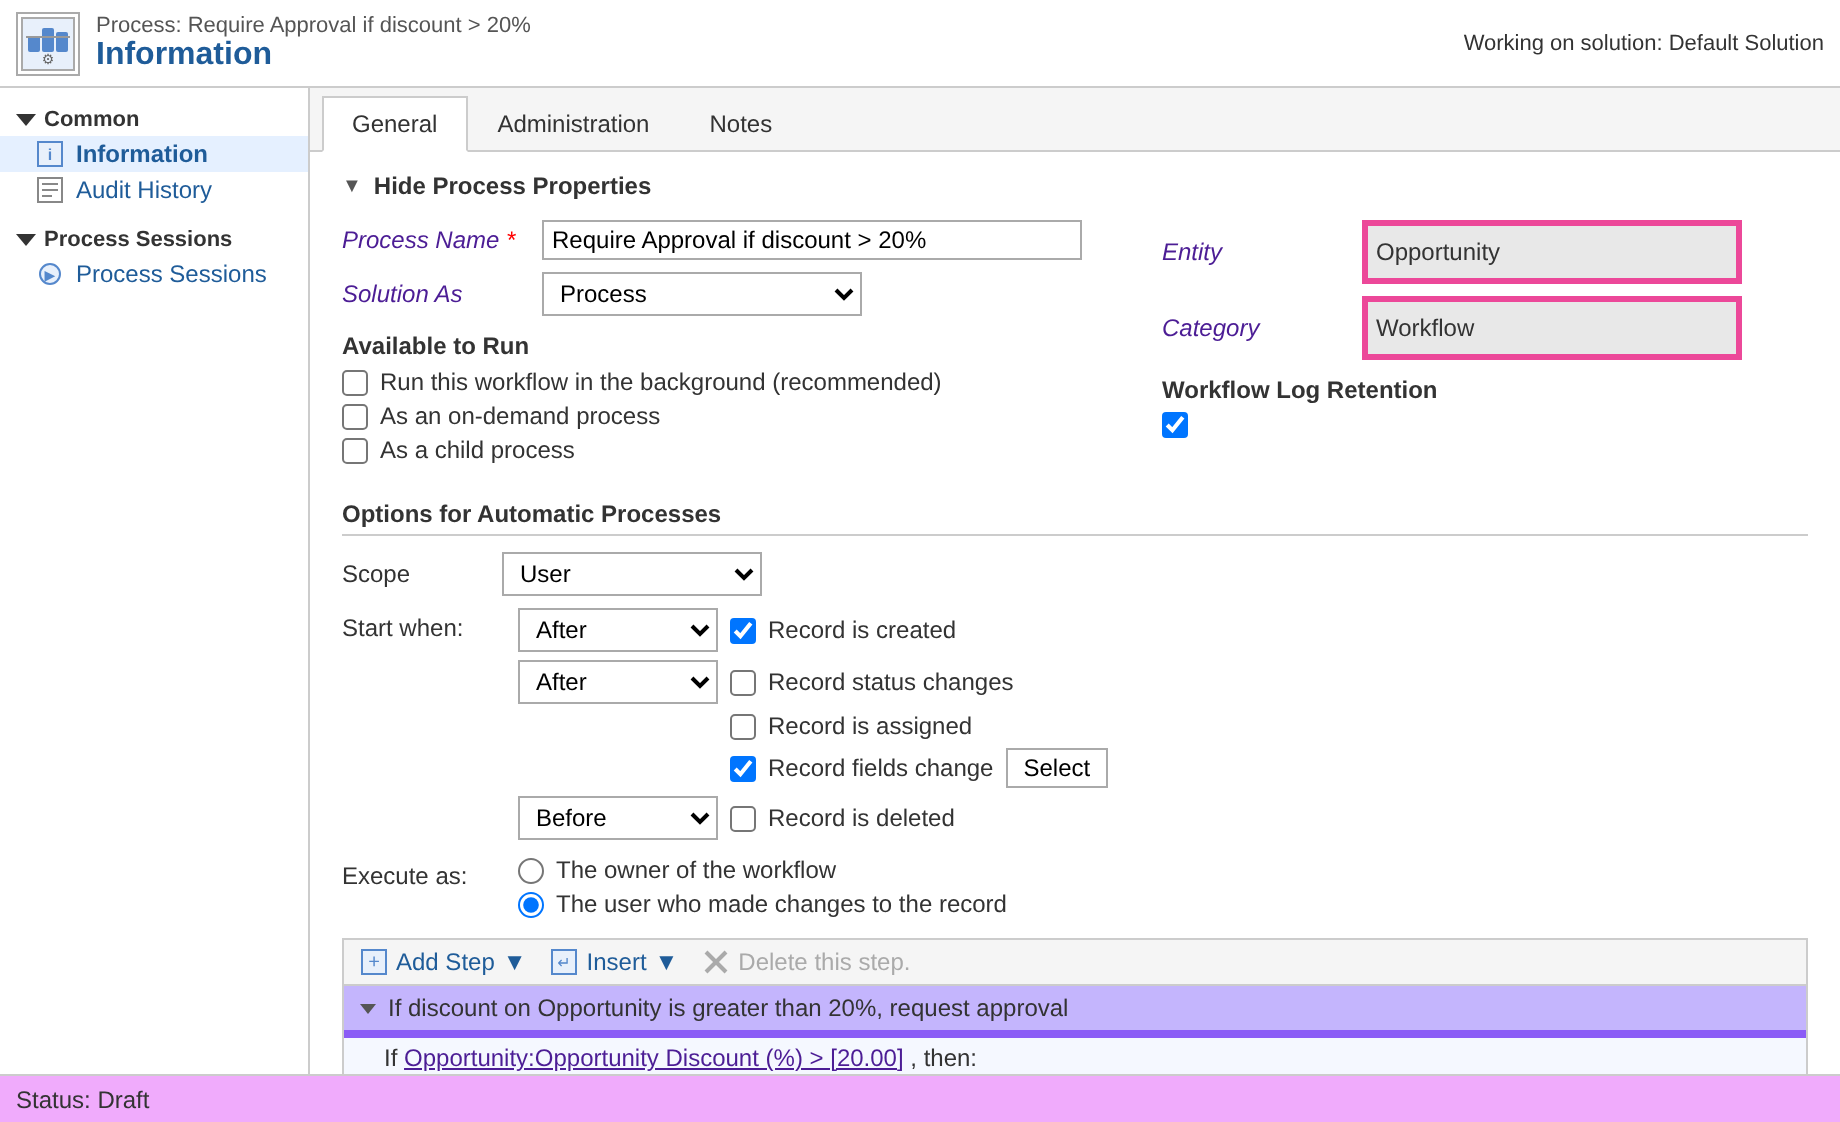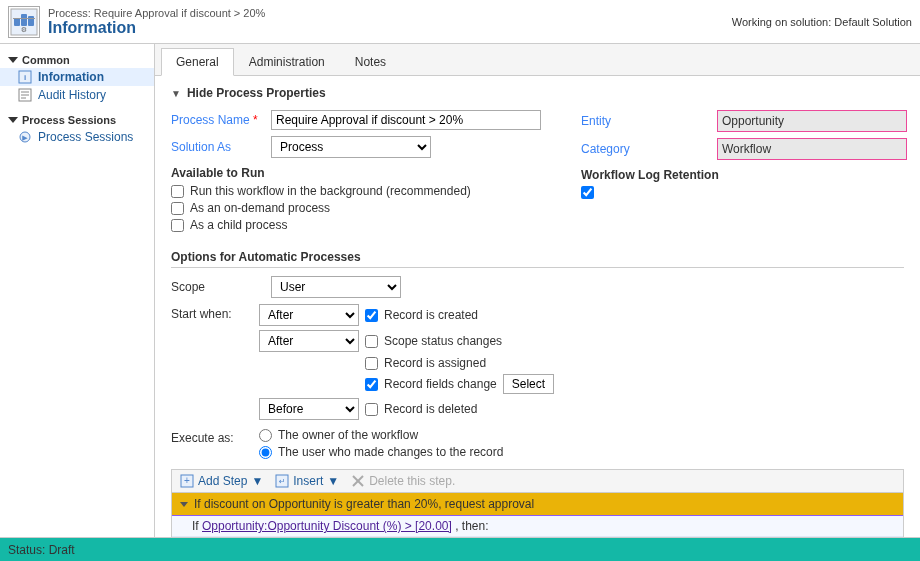--- a/index.html
+++ b/index.html
@@ -115,45 +115,45 @@
     .form-right { flex: 1; }
 
     .form-row {
       display: flex;
       align-items: center;
       margin-bottom: 6px;
     }
     .form-label {
       width: 100px;
       font-size: 12px;
-      color: #3b82f6;
+      color: #4c1d95;
       flex-shrink: 0;
+      font-style: italic;
     }
     .form-label.required::after { content: ' *'; color: red; }
     .form-value { flex: 1; }
 
     input[type="text"], select {
       font-family: inherit;
       font-size: 12px;
       border: 1px solid #aaa;
       padding: 2px 4px;
       background: #fff;
     }
     input[type="text"].wide { width: 220px; }
     select.medium { width: 150px; }
 
     .entity-value, .category-value {
       width: 190px;
-      height: 22px;
+      height: 32px;
       background: #e8e8e8;
-      border: 1px solid #ec4899;
+      border: 3px solid #ec4899;
       display: flex; align-items: center;
       padding: 0 4px;
       font-size: 12px;
-      margin-left: 36px;
     }
 
     
     .checkbox-group { margin-bottom: 8px; }
     .checkbox-row {
       display: flex; align-items: center; gap: 6px;
       margin-bottom: 3px;
       font-size: 12px;
     }
     input[type="checkbox"] { width: 13px; height: 13px; }
@@ -169,21 +169,21 @@
     .options-section { margin-top: 10px; }
     .options-title {
       font-size: 12px;
       font-weight: bold;
       color: #333;
       border-bottom: 1px solid #ccc;
       padding-bottom: 3px;
       margin-bottom: 8px;
     }
 
-    .scope-row { display: flex; align-items: center; margin-bottom: 6px; gap: 20px; }
+    .scope-row { display: flex; align-items: center; margin-bottom: 6px; gap: 0; }
     .scope-label { width: 80px; font-size: 12px; flex-shrink: 0; }
 
     .start-when-row { display: flex; align-items: flex-start; margin-bottom: 4px; gap: 8px; }
     .start-when-label { width: 80px; font-size: 12px; flex-shrink: 0; margin-top: 3px; }
     .start-when-options { display: flex; flex-direction: column; gap: 4px; }
     .start-option-row { display: flex; align-items: center; gap: 6px; }
 
     .execute-row { display: flex; align-items: flex-start; margin-top: 8px; gap: 8px; }
     .execute-label { width: 80px; font-size: 12px; flex-shrink: 0; margin-top: 3px; }
     .execute-options { display: flex; flex-direction: column; gap: 3px; }
@@ -209,38 +209,38 @@
       display: flex; align-items: center; gap: 4px;
       cursor: pointer;
       color: #1f5c99;
       font-size: 12px;
     }
     .toolbar-btn-disabled { color: #aaa; display: flex; align-items: center; gap: 4px; font-size: 12px; }
 
     .workflow-row {
       padding: 4px 8px;
       font-size: 12px;
-      background: #eab308;
-      border-bottom: 1px solid #8b5cf6;
+      background: #c4b5fd;
+      border-bottom: 4px solid #8b5cf6;
       display: flex;
       align-items: center;
       gap: 6px;
     }
     .workflow-sub {
       padding: 3px 8px 3px 20px;
       font-size: 12px;
       background: #f5f8ff;
       border-bottom: 1px solid #e0eaf8;
     }
     .wf-link { color: #4c1d95; text-decoration: underline; cursor: pointer; }
     .triangle-down-sm { display: inline-block; width: 0; height: 0; border-left: 4px solid transparent; border-right: 4px solid transparent; border-top: 5px solid #555; }
 
     
     .status-bar {
-      background: #14b8a6;
+      background: #f0abfc;
       border-top: 1px solid #ccc;
       padding: 4px 8px;
       font-size: 12px;
       height: 24px;
       display: flex;
       align-items: center;
     }
 
     
     .select-btn {
@@ -412,21 +412,21 @@
               </select>
               <input type="checkbox" checked="" style="">
               <span>Record is created</span>
             </div>
 
             <div class="start-option-row">
               <select style="width:100px; height:22px; font-size:12px;">
                 <option>After</option>
               </select>
               <input type="checkbox" style="">
-              <span>Scope status changes</span>
+              <span>Record status changes</span>
             </div>
 
             <div class="start-option-row">
               <div style="width:100px; flex-shrink:0;"></div>
               <input type="checkbox" style="">
               <span>Record is assigned</span>
             </div>
 
             <div class="start-option-row">
               <div style="width:100px; flex-shrink:0;"></div>

